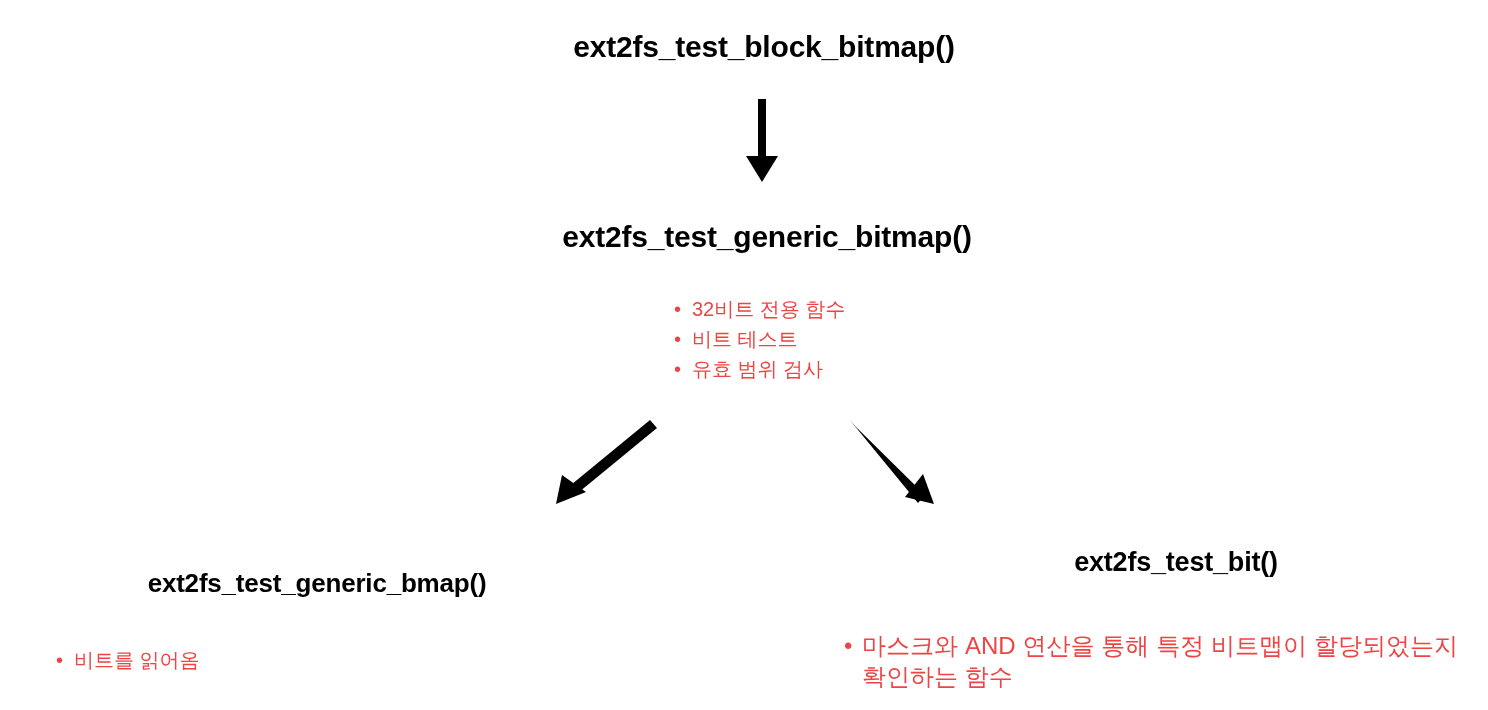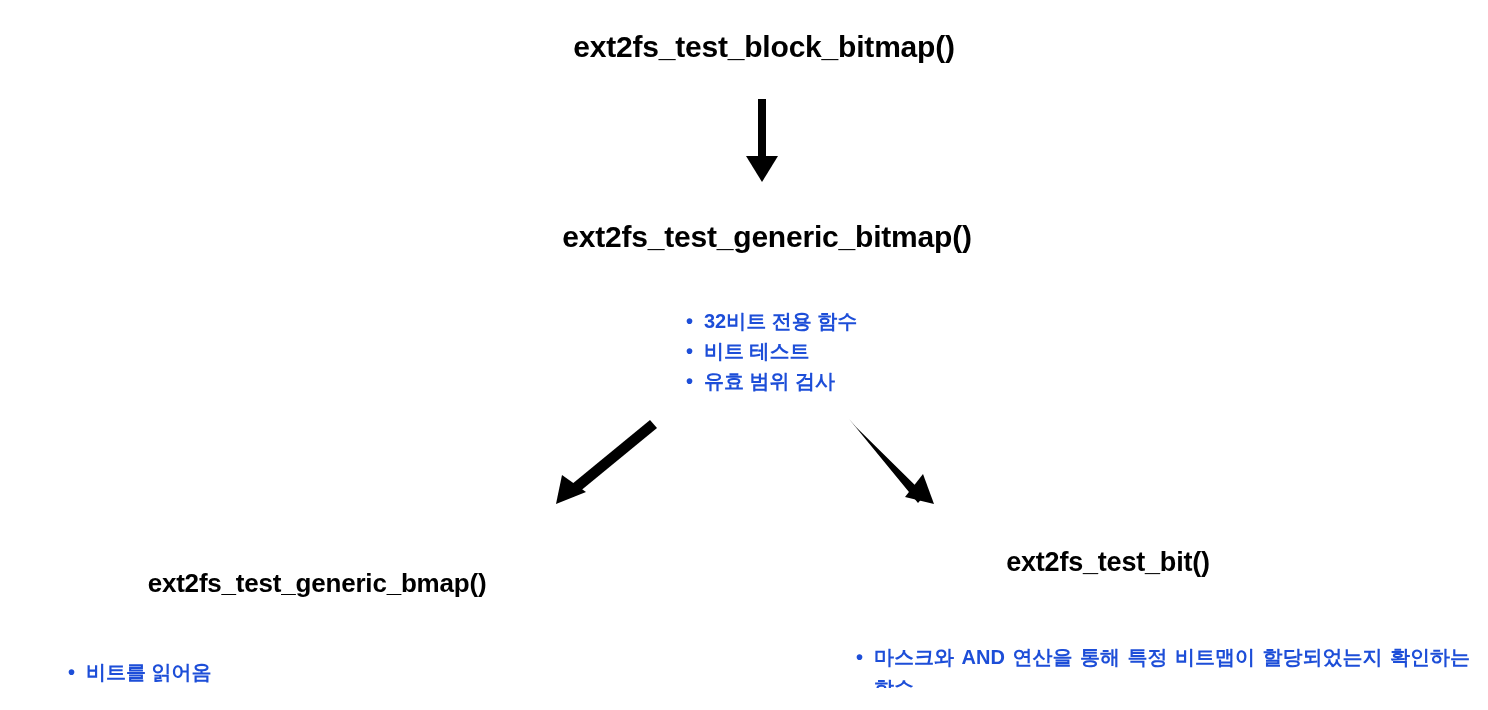--- a/index.html
+++ b/index.html
@@ -41,35 +41,34 @@
   }
   #title-generic-bmap {
     left: 88px;
     top: 568px;
     width: 458px;
     text-align: center;
     font-size: 26px;
     letter-spacing: -0.2px;
   }
   #title-test-bit {
-    left: 972px;
+    left: 1040px;
     top: 546px;
     width: 272px;
     text-align: center;
     font-size: 27px;
     letter-spacing: -0.2px;
   }
 
   .bullets {
     position: absolute;
-    margin: 16px;
+    margin: 4px;
     padding: 0;
     list-style: none;
-    color: #1d4ed8;
-    font-weight: bold;
+    color: #ef4444;
   }
   .bullets li {
     position: relative;
     padding-left: 18px;
   }
   .bullets li::before {
     content: "\2022";
     position: absolute;
     left: 0;
     top: 0;
@@ -90,21 +89,21 @@
     top: 638px;
     font-size: 20px;
     line-height: 37px;
     white-space: nowrap;
   }
 
   #bullets-test-bit {
     left: 840px;
     top: 626px;
     width: 614px;
-    font-size: 20px;
+    font-size: 24px;
     line-height: 31px;
   }
   #bullets-test-bit li {
     text-align: justify;
     text-justify: inter-word;
     word-break: keep-all;
   }
 
   .arrow-layer {
     position: absolute;

